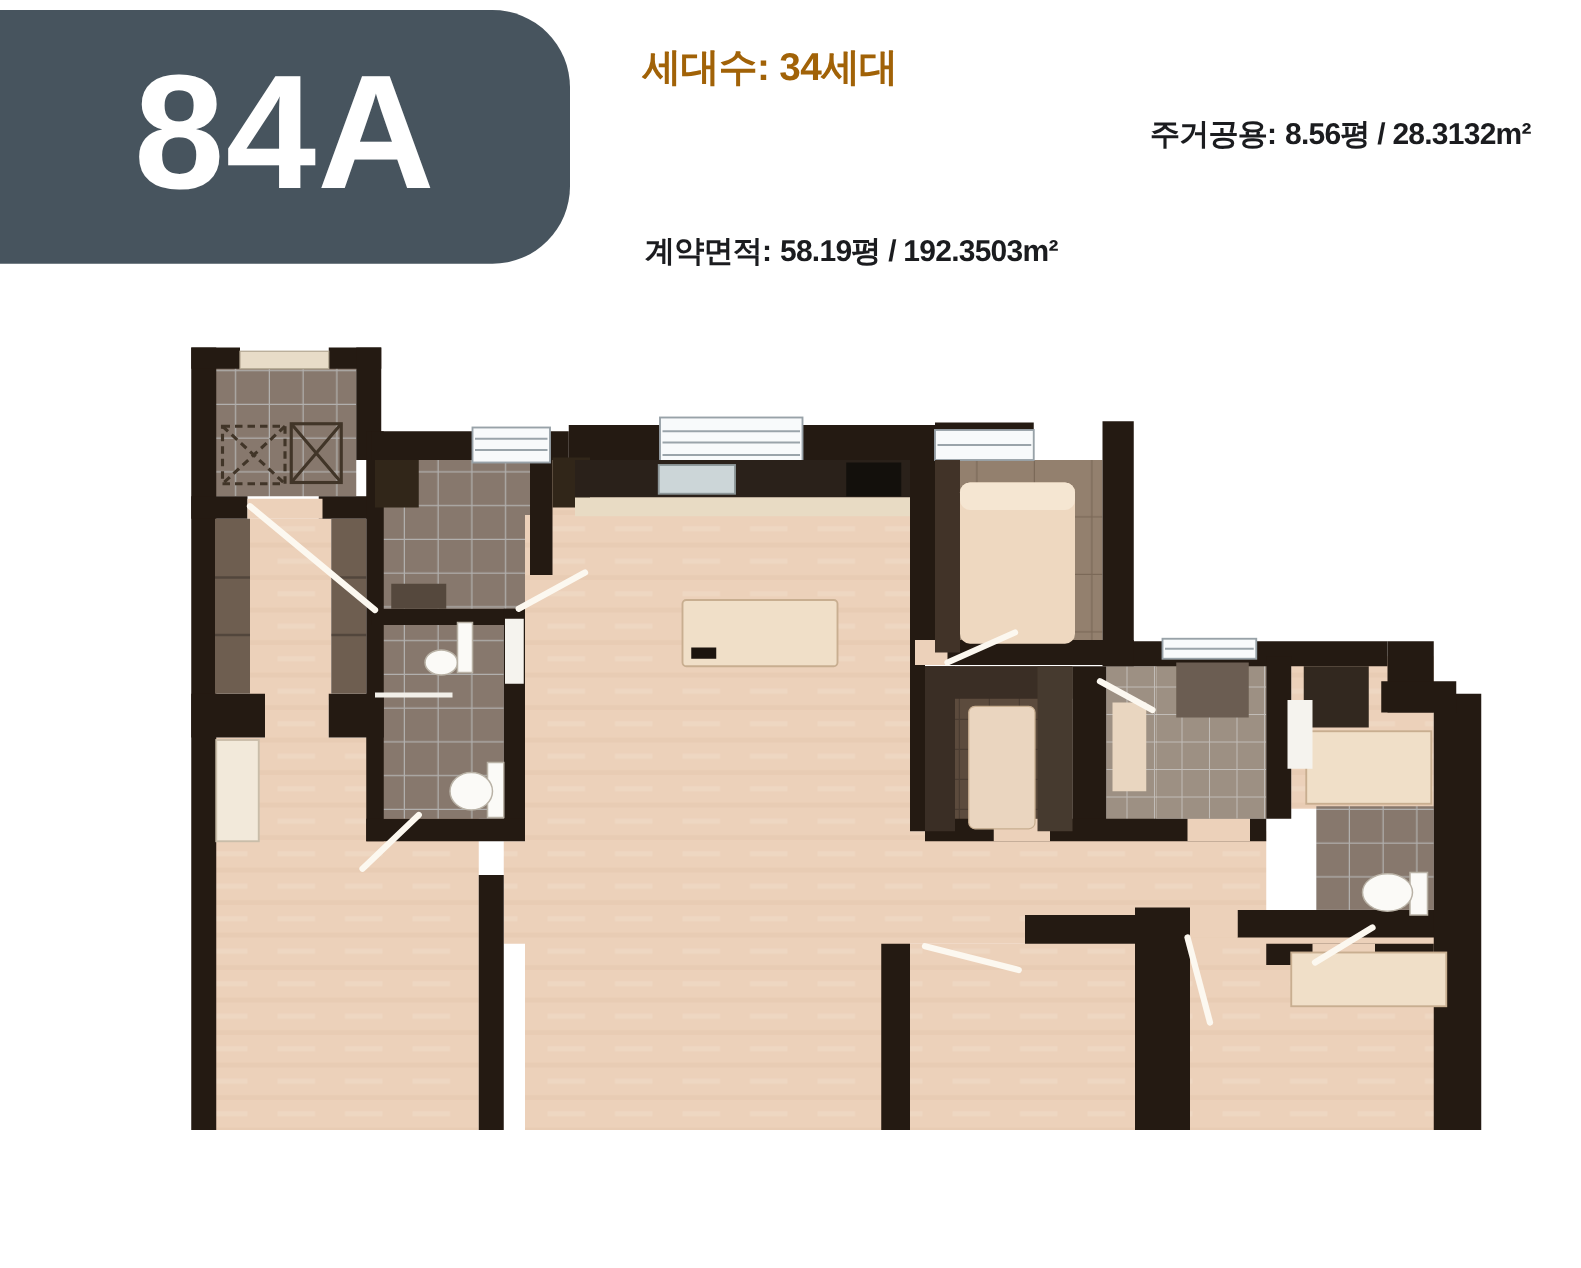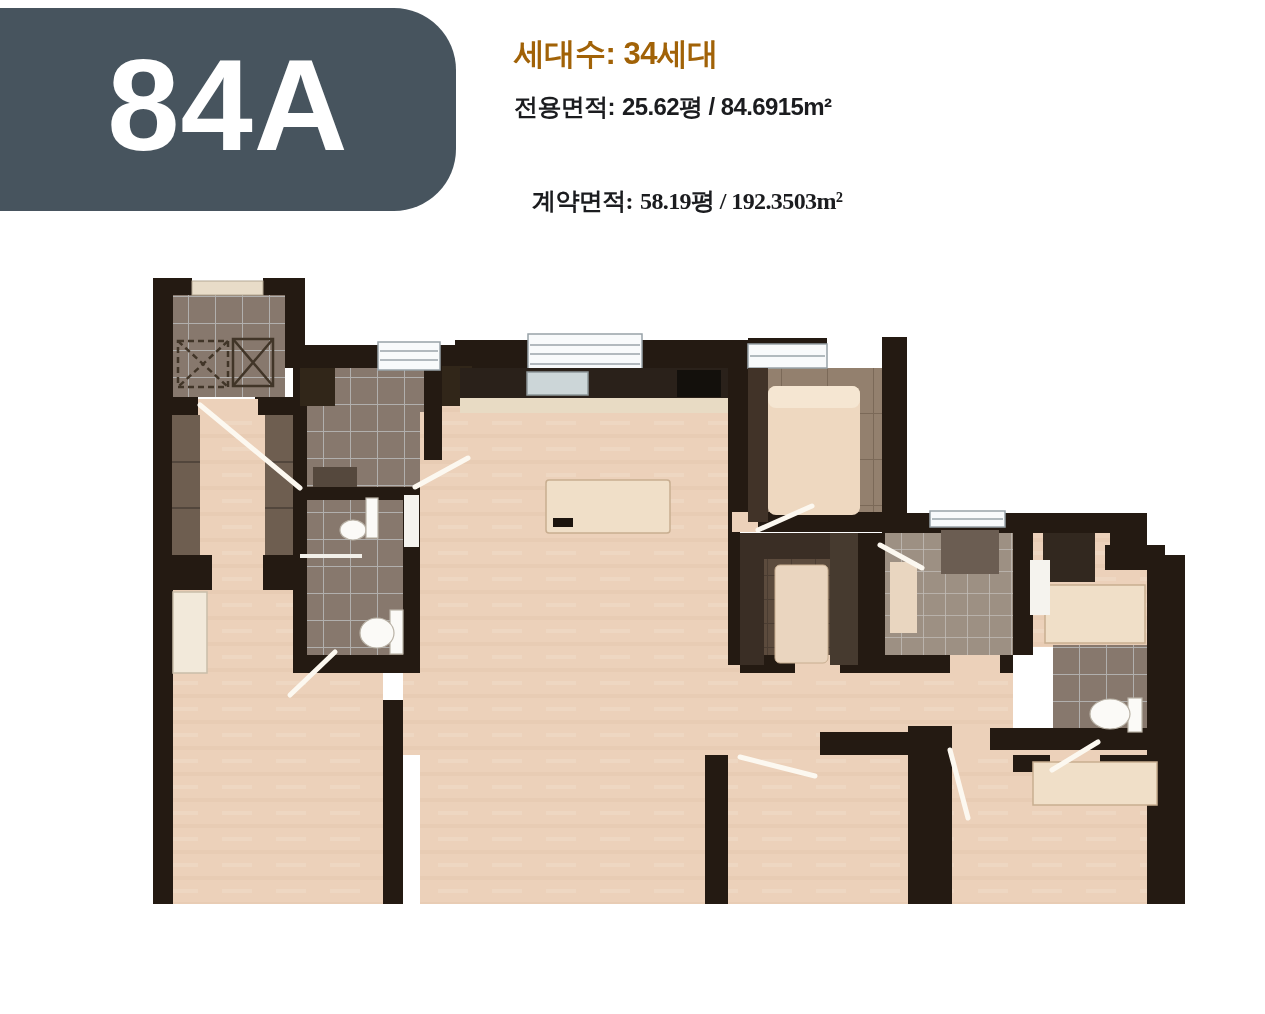--- a/index.html
+++ b/index.html
@@ -8,21 +8,21 @@
   .badge{position:absolute;left:0;top:8px;width:456px;height:203px;
          background:var(--badge,#47545E);border-radius:0 62px 62px 0;
          display:flex;align-items:center;justify-content:center;}
   .badge-label{color:#ffffff;font-size:130px;font-weight:700;line-height:1;
                padding-bottom:10px;letter-spacing:1px;}
   .households{position:absolute;left:514px;top:33px;font-size:31px;font-weight:700;
               color:#a16207;letter-spacing:-0.5px;}
   .spec{position:absolute;font-size:24px;font-weight:600;color:#1b1c1f;
         letter-spacing:-0.6px;white-space:nowrap;}
   .spec .v{margin-left:7px;font-weight:600;}
-  .l1{left:514px;top:91px;} .l2{left:514px;top:138px;} .l3{left:532px;top:185px;font-family:Liberation Serif, serif;}
+  .l1{left:514px;top:91px;} .l2{left:514px;top:138px;} .l3{left:516px;top:185px;}
   .r1{left:920px;top:91px;} .r2{left:920px;top:138px;}
   svg{position:absolute;left:0;top:0;}
   .w{fill:var(--wall,#241a12);}
   .gap{fill:#ecd1ba;}
   .tA{fill:url(#pTileA);} .tB{fill:url(#pTileB);} .tBig{fill:url(#pTileBig);}
   .fl{fill:url(#pFloor);}
   .wh{fill:#f8fafb;stroke:#98a2a8;stroke-width:1.5;}
   .ln{stroke:#9aa4aa;stroke-width:1.5;fill:none;}
   .furn{fill:#f0dfc8;stroke:#c8ae90;stroke-width:1.5;}
   .whitefurn{fill:#fbfaf7;stroke:#b9b2a6;stroke-width:1.2;}
@@ -35,25 +35,25 @@
 <body>
 
 <div class="canvas">
 
   <div class="badge">
     <span class="badge-label">84A</span>
   </div>
 
   <div class="households">세대수: 34세대</div>
 
-  <div class="spec l1">
-    <span>전용면적:</span><span class="v">25.62평 / 84.6915m²</span>
-  </div>
   <div class="spec l3">
     <span>계약면적:</span><span class="v">58.19평 / 192.3503m²</span>
+  </div>
+  <div class="spec r1">
+    <span>주거공용:</span><span class="v">8.56평 / 28.3132m²</span>
   </div>
 
   <svg width="1265" height="1014" viewBox="0 0 1265 1014">
     <defs>
       <pattern id="pTileA" width="27" height="27" patternUnits="userSpaceOnUse">
         <rect width="27" height="27" fill="#87786d"></rect>
         <path d="M27 0V27M0 27H27" stroke="rgba(220,230,238,0.5)" stroke-width="2"></path>
       </pattern>
       <pattern id="pTileB" width="22" height="22" patternUnits="userSpaceOnUse">
         <rect width="22" height="22" fill="#9d9083"></rect>

